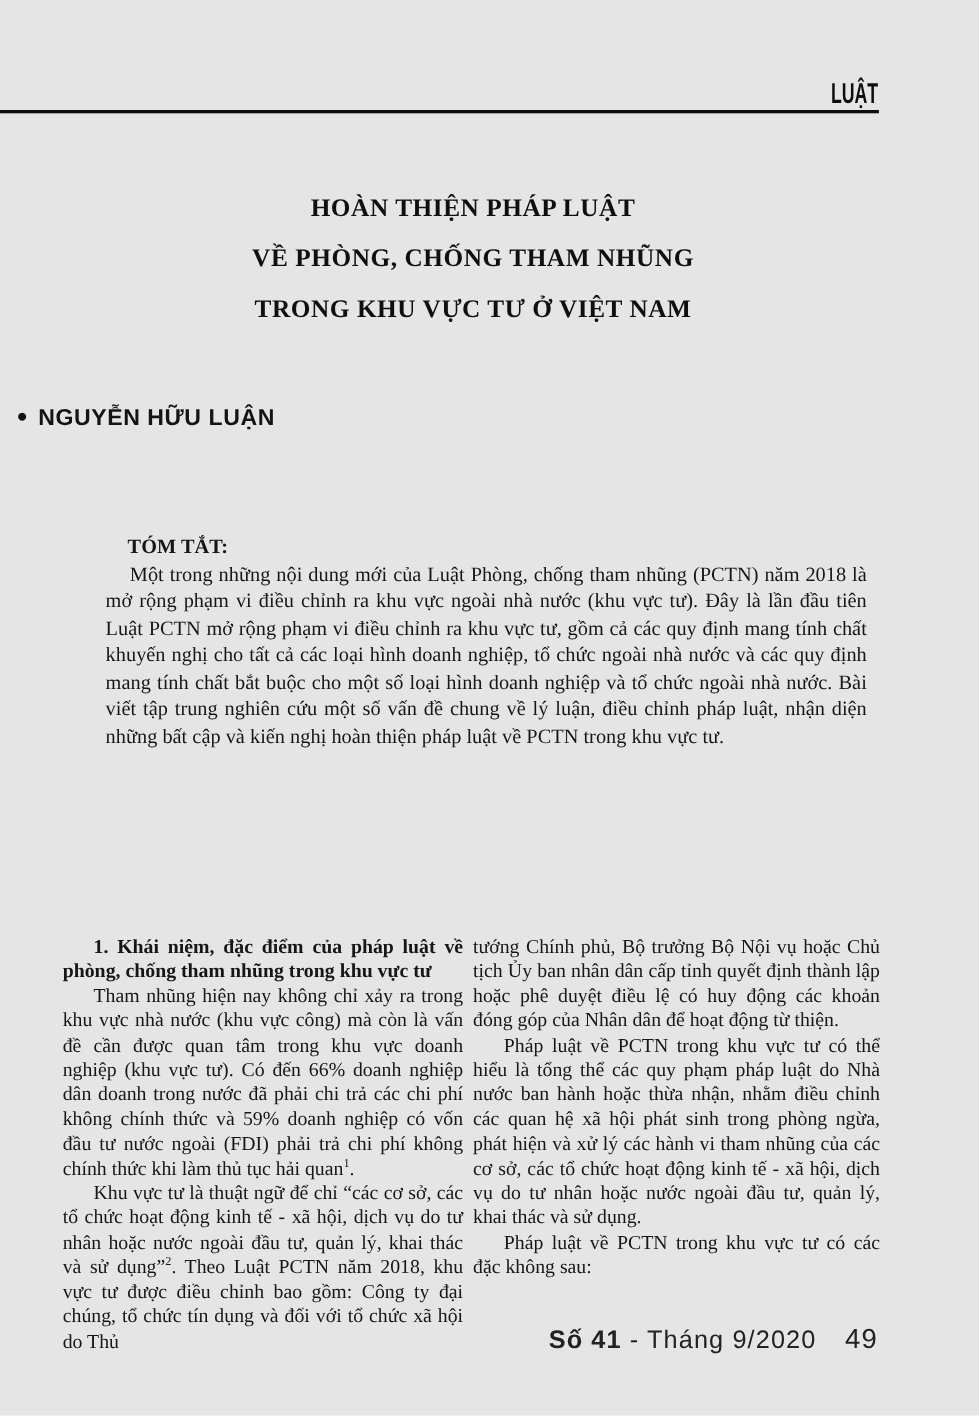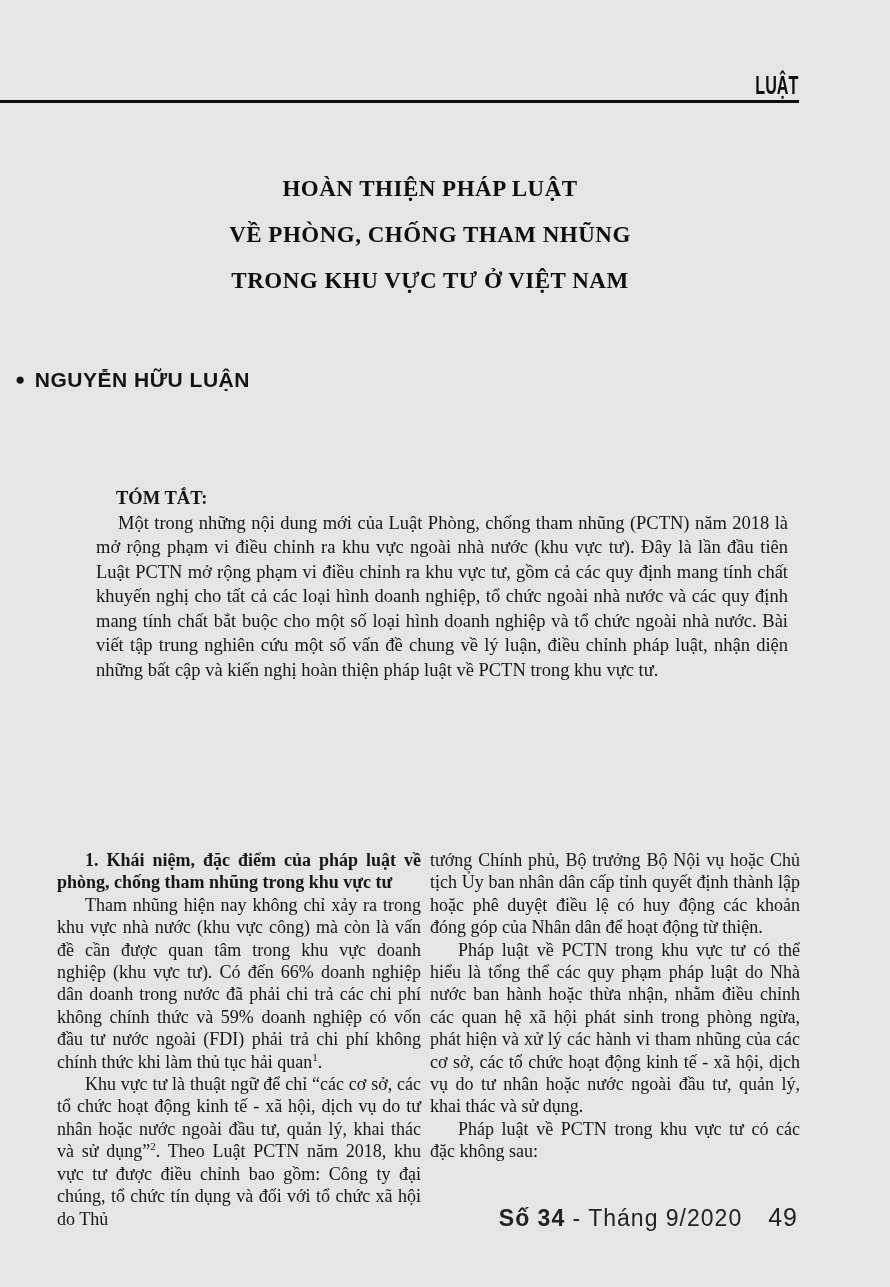--- a/index.html
+++ b/index.html
@@ -178,16 +178,16 @@
 
     <div class="col col-right">
       <p class="no-indent">tướng Chính phủ, Bộ trưởng Bộ Nội vụ hoặc Chủ tịch Ủy ban nhân dân cấp tỉnh quyết định thành lập hoặc phê duyệt điều lệ có huy động các khoản đóng góp của Nhân dân để hoạt động từ thiện.</p>
       <p>Pháp luật về PCTN trong khu vực tư có thể hiểu là tổng thể các quy phạm pháp luật do Nhà nước ban hành hoặc thừa nhận, nhằm điều chỉnh các quan hệ xã hội phát sinh trong phòng ngừa, phát hiện và xử lý các hành vi tham nhũng của các cơ sở, các tổ chức hoạt động kinh tế - xã hội, dịch vụ do tư nhân hoặc nước ngoài đầu tư, quản lý, khai thác và sử dụng.</p>
       <p>Pháp luật về PCTN trong khu vực tư có các đặc không sau:</p>
     </div>
 
   </div>
 
   <div class="page-footer">
-    <span class="issue">Số 34</span><span> - Tháng 9/2020</span><span class="page-num">49</span>
+    <span class="issue">Số 41</span><span> - Tháng 9/2020</span><span class="page-num">49</span>
   </div>
 
 </div>
 
 </body></html>

